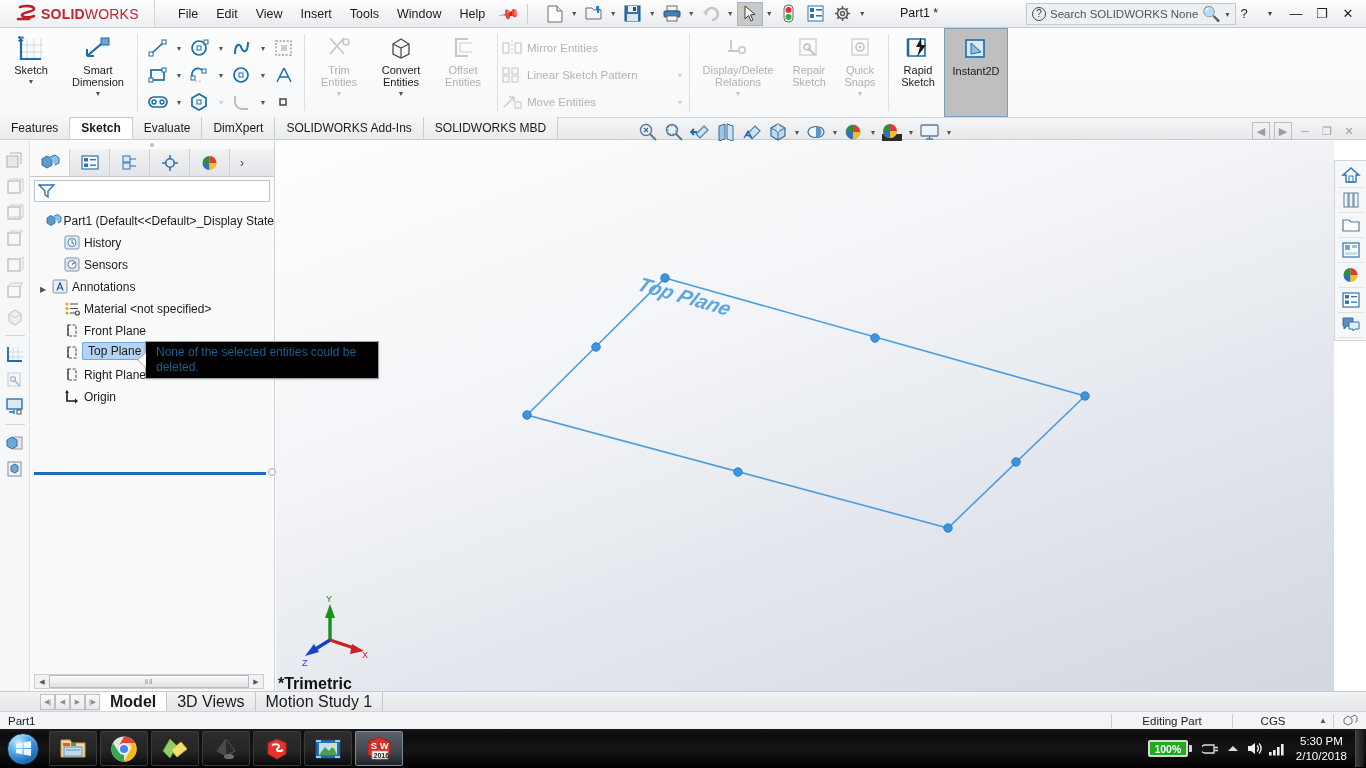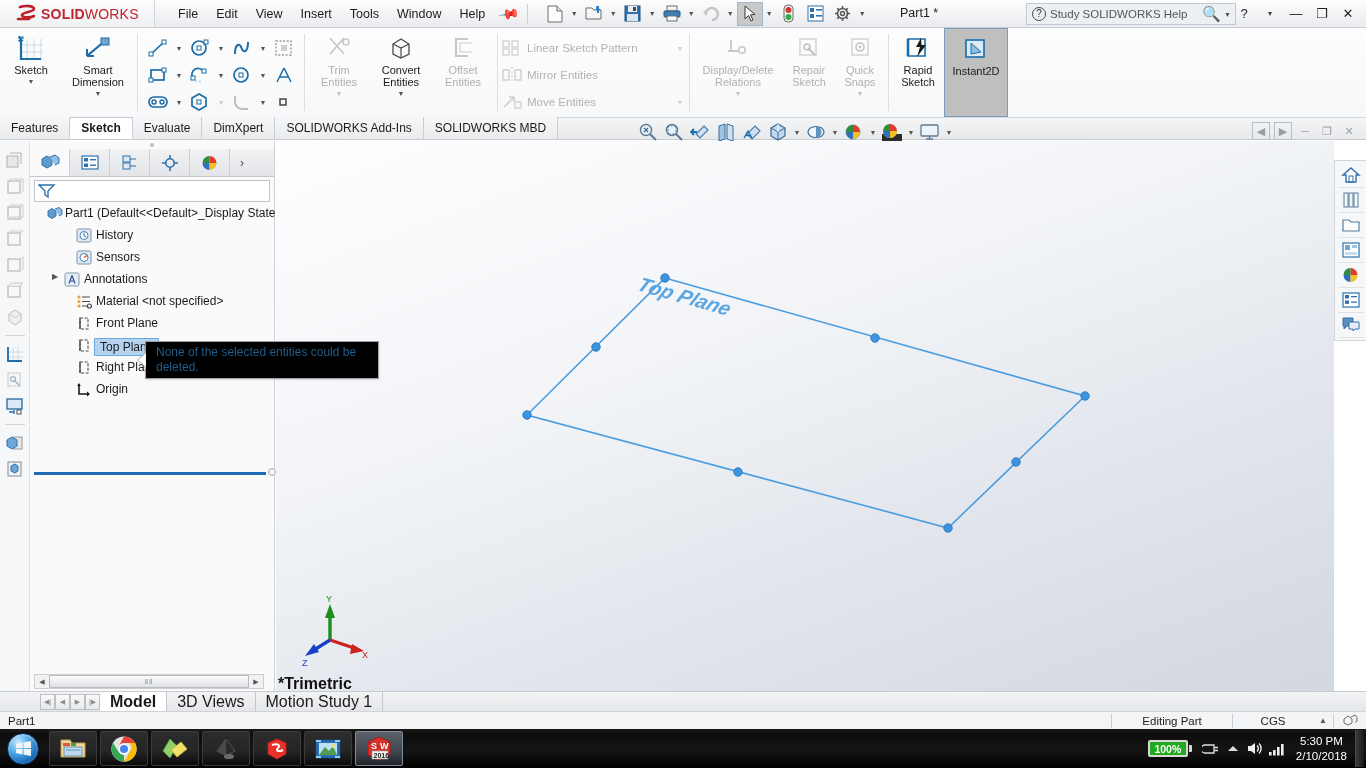--- a/index.html
+++ b/index.html
@@ -130,21 +130,21 @@
   .fmtab { width: 40px; display: flex; align-items: center; justify-content: center;
            border-right: 1px solid #ccd1d6; cursor: default;}
   .fmtab.active { background: #fafafa; border-bottom: 1px solid #fafafa;}
   .fmmore { width: 24px; display: flex; align-items: center; justify-content: center;
             font-size: 12px; color: #444; cursor: default;}
 
   .fmfilter { height: 22px; margin: 3px 4px 0 4px; background: #fff; border: 1px solid #bfc4ca;
               display: flex; align-items: center; padding-left: 3px;}
 
   .tree { padding: 4px 0 0 4px; font-size: 12px; color: #1b1b1b; position: relative;}
-  .tnode { display: flex; align-items: flex-start; height: 22px; white-space: nowrap; cursor: default; margin-left: 12px;}
+  .tnode { display: flex; align-items: flex-end; height: 22px; white-space: nowrap; cursor: default;}
   .tnode .exp { width: 14px; text-align: center; font-size: 8px; color: #555; }
   .tnode .ic { width: 20px; display: flex; align-items: center; justify-content: center;}
   .tnode .lb { padding-left: 2px; }
   .tnode.sel .lb { background: #b4d3f0; border: 1px solid #6fa8dc; padding: 1px 5px; border-radius: 1px;}
   .tnode.root { font-size: 12px; }
   .indent { padding-left: 14px; }
 
   .treedivider { position: absolute; left: 4px; top: 270px; width: 232px; height: 3px;
                  background: #1f6bb5; }
   .treehandle { position: absolute; left: 238px; top: 266px; width: 8px; height: 8px;
@@ -364,21 +364,21 @@
           </g>
         </svg>
       </div>
       <div class="qa-caret">▼</div>
     </div>
 
     <div class="doc-title">Part1 *</div>
 
     <div class="helpbox">
       <div class="q">?</div>
-      <div class="ht">Study SOLIDWORKS Help</div>
+      <div class="ht">Search SOLIDWORKS None</div>
       <div class="mag">🔍</div>
       <div class="cv">▼</div>
     </div>
 
     <div class="wbtns">
       <div class="wb">?</div>
       <div class="wb">
           <span class="cv2">▼</span>
         </div>
       <div class="wb">—</div>
@@ -547,36 +547,36 @@
         </div>
         <div class="lb">Offset<br>Entities</div>
       </div>
     </div>
 
     <div class="vsep"></div>
 
     <div style="display:flex;flex-direction:column;justify-content:center;padding-top:5px;width:185px;">
       <div class="labelrow">
         <svg width="22" height="18" viewBox="0 0 22 18">
+          <path d="M11 1 V17" stroke="#d0d0d0" stroke-width="1.2" stroke-dasharray="2,2"></path>
+          <rect x="2" y="4" width="6" height="10" fill="none" stroke="#cfcfcf" stroke-width="1.4"></rect>
+          <rect x="14" y="4" width="6" height="10" fill="none" stroke="#cfcfcf" stroke-width="1.4"></rect>
+        </svg>
+        <span class="txt">Mirror Entities</span>
+      </div>
+      <div class="labelrow">
+        <svg width="22" height="18" viewBox="0 0 22 18">
           <rect x="2" y="2" width="6" height="6" fill="none" stroke="#cfcfcf" stroke-width="1.3"></rect>
           <rect x="11" y="2" width="6" height="6" fill="none" stroke="#cfcfcf" stroke-width="1.3"></rect>
           <rect x="2" y="10" width="6" height="6" fill="none" stroke="#cfcfcf" stroke-width="1.3"></rect>
           <rect x="11" y="10" width="6" height="6" fill="none" stroke="#cfcfcf" stroke-width="1.3"></rect>
         </svg>
         <span class="txt">Linear Sketch Pattern</span>
         <span style="flex:1"></span>
         <span class="scar dim">▼</span>
-      </div>
-      <div class="labelrow">
-        <svg width="22" height="18" viewBox="0 0 22 18">
-          <path d="M11 1 V17" stroke="#d0d0d0" stroke-width="1.2" stroke-dasharray="2,2"></path>
-          <rect x="2" y="4" width="6" height="10" fill="none" stroke="#cfcfcf" stroke-width="1.4"></rect>
-          <rect x="14" y="4" width="6" height="10" fill="none" stroke="#cfcfcf" stroke-width="1.4"></rect>
-        </svg>
-        <span class="txt">Mirror Entities</span>
       </div>
       <div class="labelrow">
         <svg width="22" height="18" viewBox="0 0 22 18">
           <path d="M3 14 L13 4 M13 4 L8 4 M13 4 L13 9" stroke="#cfcfcf" stroke-width="1.6" fill="none"></path>
           <rect x="14" y="9" width="6" height="6" fill="none" stroke="#cfcfcf" stroke-width="1.3"></rect>
         </svg>
         <span class="txt">Move Entities</span>
         <span style="flex:1"></span>
         <span class="scar dim">▼</span>
       </div>

